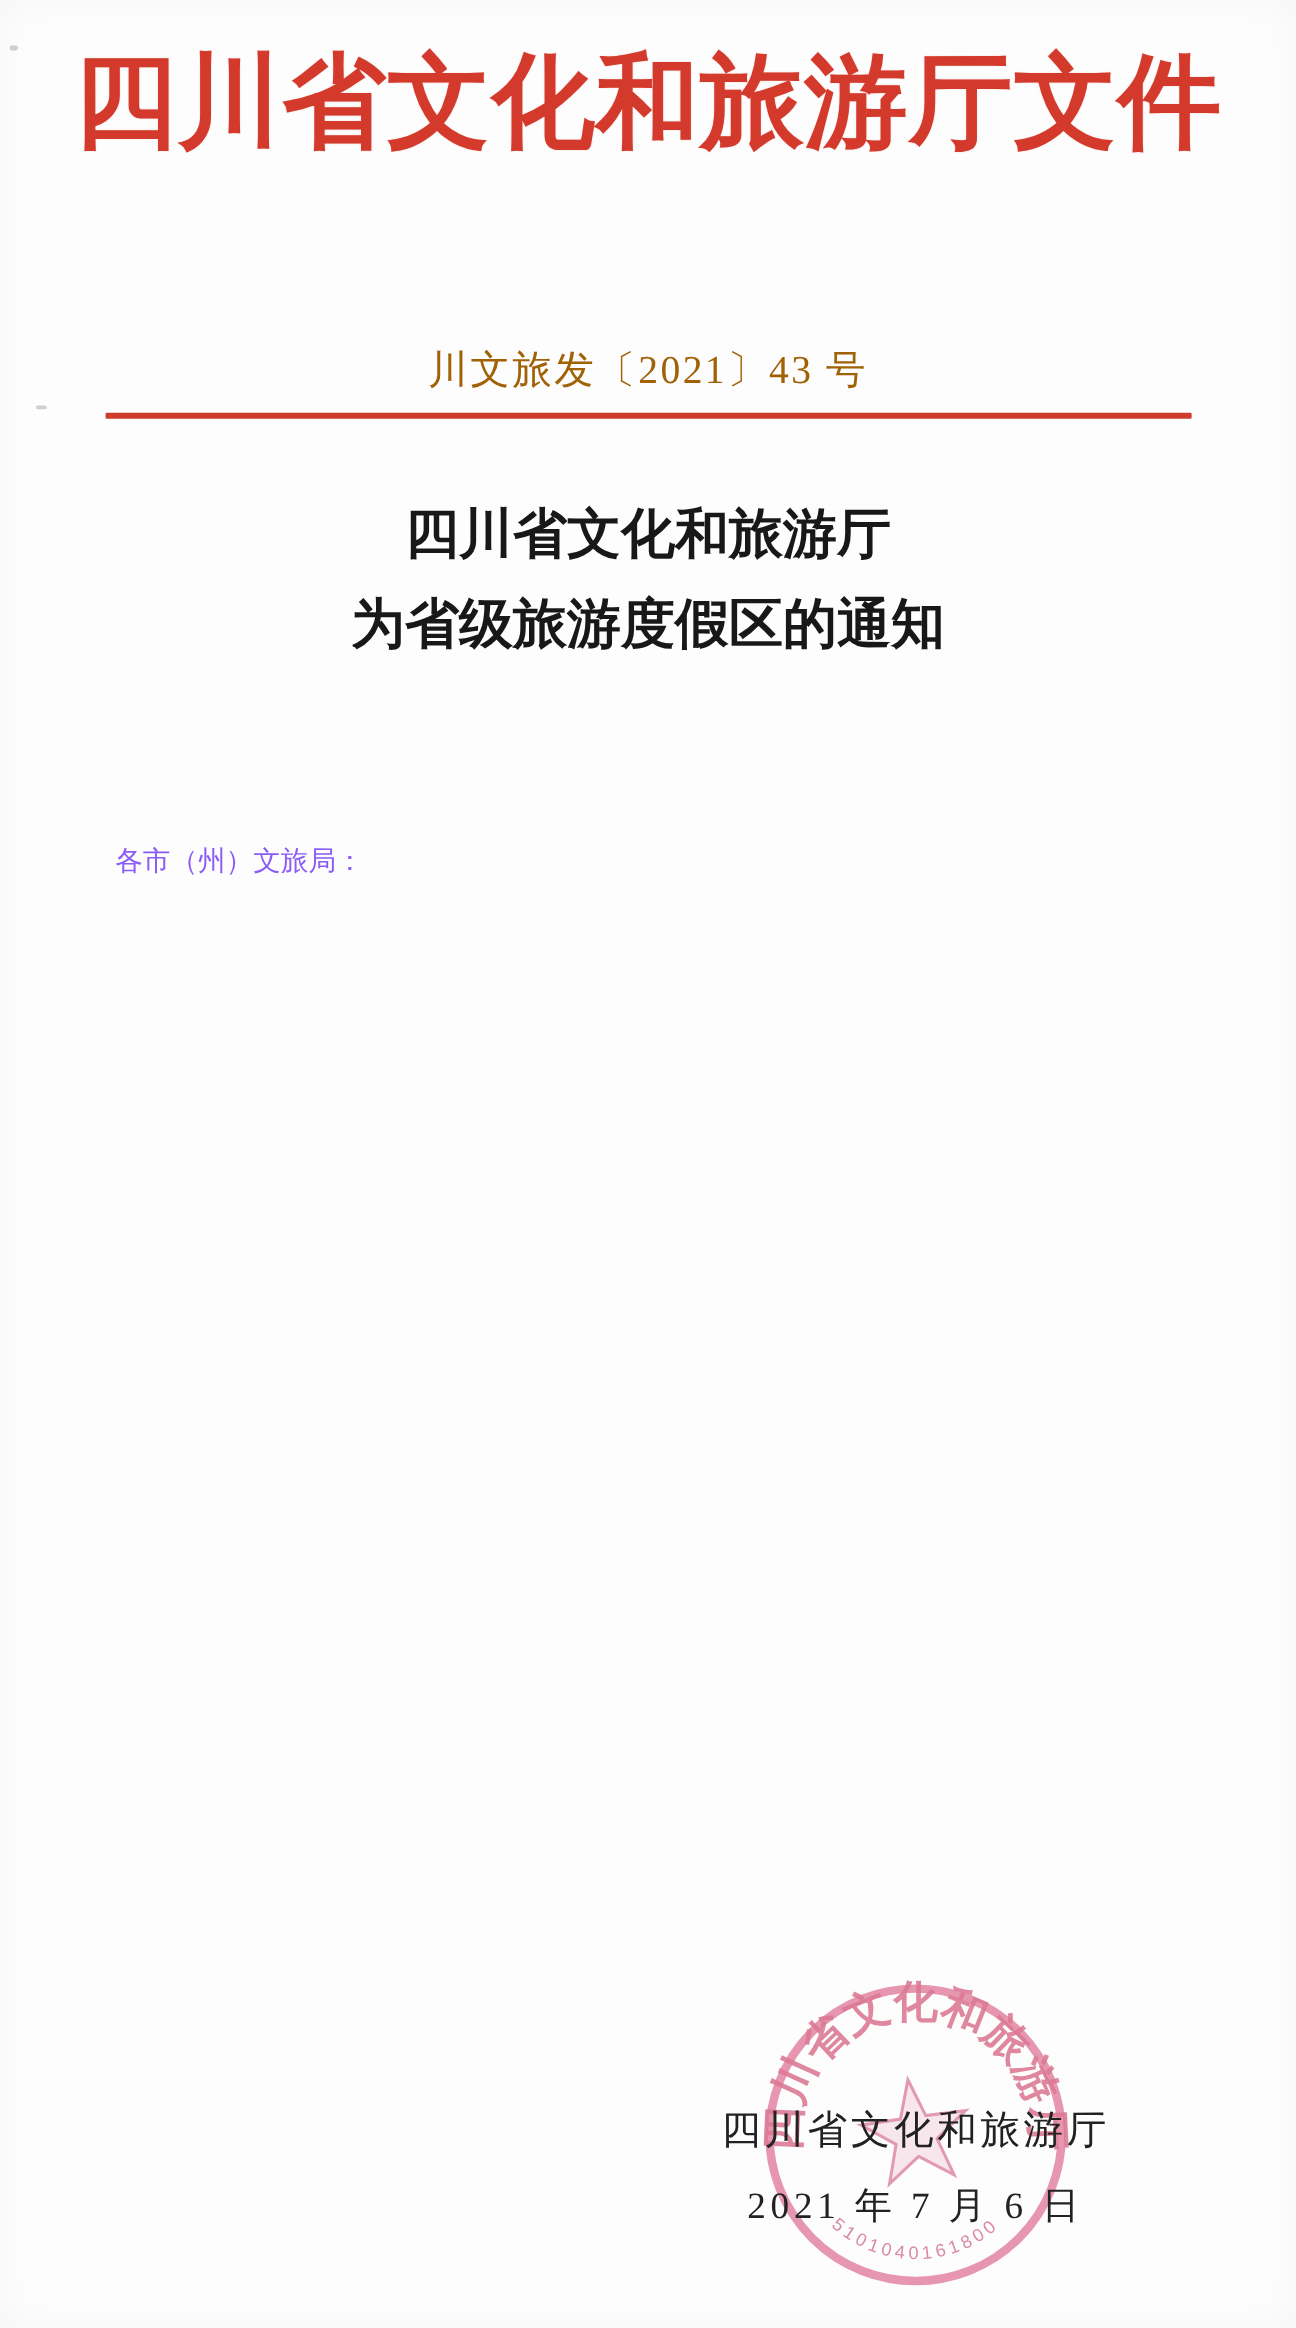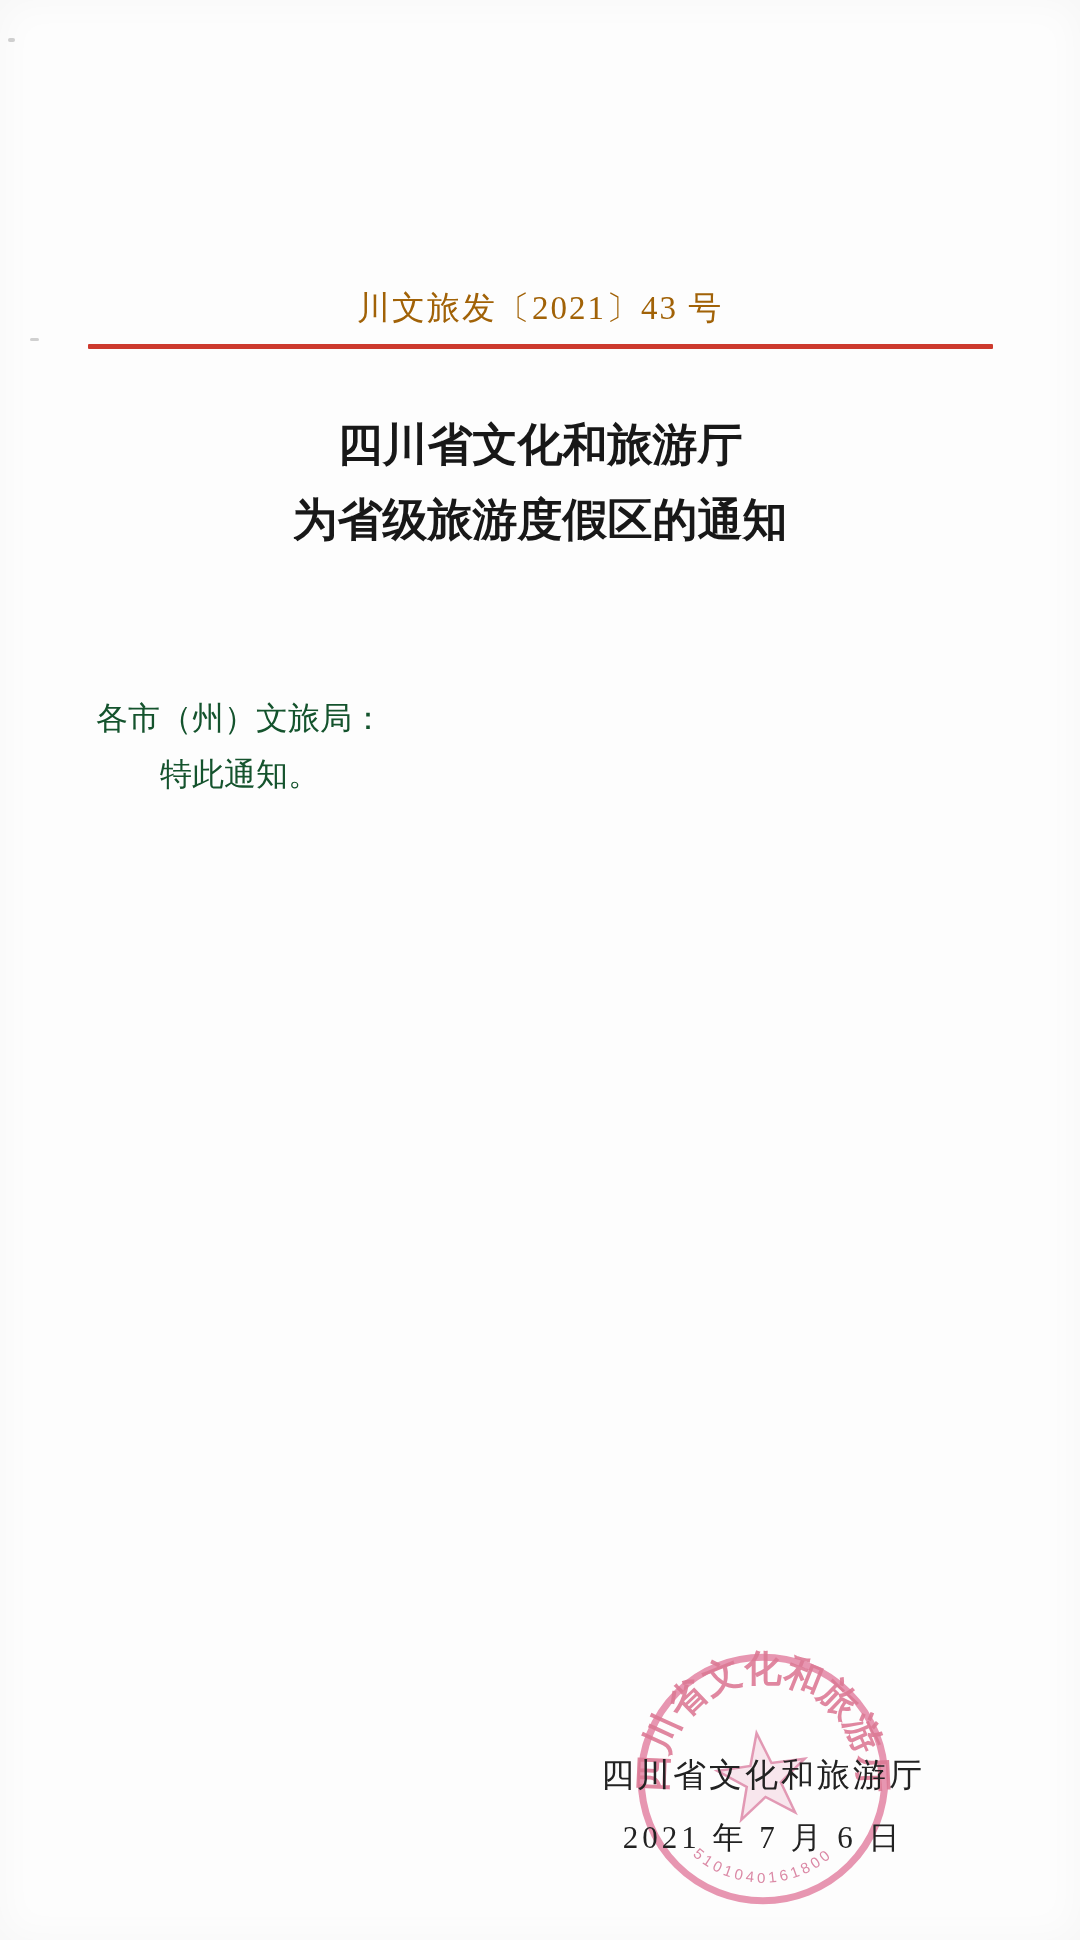--- a/index.html
+++ b/index.html
@@ -24,21 +24,21 @@
     position:absolute;top:344px;left:88px;width:905px;height:5px;
     background:#cd3a2e;border-radius:1px;
   }
   .doc-title{
     position:absolute;top:408px;left:40px;width:1000px;
     text-align:center;color:#181818;font-weight:bold;
     font-size:45px;line-height:75px;
   }
   .body-text{
     position:absolute;top:690px;left:96px;width:906px;
-    color:#14532d;font-size:32px;line-height:56px;
+    color:#8b5cf6;font-size:23px;line-height:56px;
     text-align:justify;text-justify:inter-character;
   }
   .body-text p{margin:0;padding:0;}
   .body-text p.indent{text-indent:64px;}
   .sign-block{
     position:absolute;left:423px;width:680px;text-align:center;z-index:3;
   }
   .signature{top:1753px;font-size:33px;color:#222;letter-spacing:3px;}
   .doc-date{top:1817px;font-size:31px;color:#222;letter-spacing:4px;}
   .seal{
@@ -50,33 +50,33 @@
   .sp2{left:30px;top:338px;width:9px;height:3px;}
 </style>
 </head>
 <body>
 
 <div class="page">
 
   <div class="speckle sp1"></div>
   <div class="speckle sp2"></div>
 
+  <div class="header-title">四川省文化和旅游厅文件</div>
 
   <div class="doc-number">川文旅发〔2021〕43 号</div>
 
   <div class="red-rule"></div>
 
   <div class="doc-title">
     <div>四川省文化和旅游厅</div>
     <div>为省级旅游度假区的通知</div>
   </div>
 
   <div class="body-text">
     <p>各市（州）文旅局：</p>
-    <p class="indent">特此通知。</p>
   </div>
 
   <svg class="seal" viewBox="0 0 300 300">
     <circle cx="150" cy="150" r="121" fill="none" stroke="#e0799b" stroke-opacity="0.85" stroke-width="7"></circle>
     <defs>
       <path id="sealTopArc" d="M 54.5 166.8 A 97 97 0 1 1 245.5 166.8" fill="none"></path>
       <path id="sealBottomArc" d="M 47 150 A 103 103 0 0 0 253 150" fill="none"></path>
     </defs>
     <text font-size="37" font-weight="bold" fill="#d96f8d" fill-opacity="0.9" font-family="Liberation Serif, serif">
       <textPath href="#sealTopArc" startOffset="50%" text-anchor="middle">四川省文化和旅游厅</textPath>

